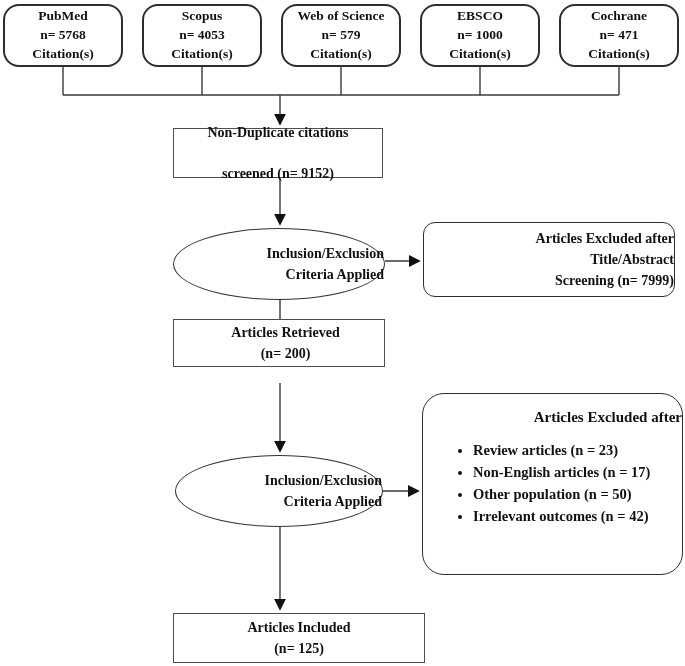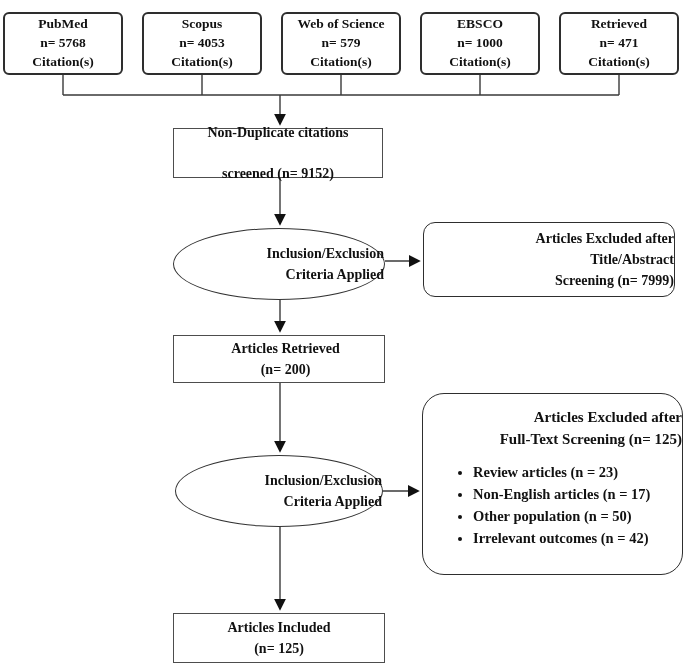--- a/index.html
+++ b/index.html
@@ -27,36 +27,36 @@
     box-sizing: border-box;
     display: flex;
     flex-direction: column;
     align-items: center;
     justify-content: center;
     text-align: center;
     font-weight: bold;
     background: #ffffff;
   }
   .src-box {
-    top: 12px;
+    top: 4px;
     width: 120px;
     height: 63px;
     border: 2px solid #2e2e2e;
-    border-radius: 6px;
+    border-radius: 16px;
     font-size: 13.5px;
     line-height: 1.4;
   }
   .rect-box {
     border: 1.5px solid #4d4d4d;
     font-size: 14px;
     line-height: 1.5;
   }
   .screened-box { left: 173px; top: 128px; width: 210px; height: 50px; gap: 20px; }
-  .retrieved-box { left: 173px; top: 335px; width: 212px; height: 48px; padding-left: 13px; }
-  .included-box { left: 173px; top: 613px; width: 212px; height: 50px; }
+  .retrieved-box { left: 173px; top: 319px; width: 212px; height: 48px; padding-left: 13px; }
+  .included-box { left: 173px; top: 613px; width: 252px; height: 50px; }
   .ellipse {
     border: 1.4px solid #333333;
     border-radius: 50%;
     font-size: 14px;
     line-height: 1.5;
     align-items: flex-end;
   }
   .ellipse-1 { left: 173px; top: 228px; width: 212px; height: 72px; }
   .ellipse-2 { left: 175px; top: 455px; width: 208px; height: 72px; }
   .round-box {
@@ -126,21 +126,21 @@
     <span class="line">Web of Science</span>
     <span class="line">n= 579</span>
     <span class="line">Citation(s)</span>
   </div>
   <div class="node src-box" style="left:420px">
     <span class="line">EBSCO</span>
     <span class="line">n= 1000</span>
     <span class="line">Citation(s)</span>
   </div>
   <div class="node src-box" style="left:559px">
-    <span class="line">Retrieved</span>
+    <span class="line">Cochrane</span>
     <span class="line">n= 471</span>
     <span class="line">Citation(s)</span>
   </div>
 
   <div class="node rect-box screened-box">
     <span class="line">Non-Duplicate citations</span>
     <span class="line">screened (n= 9152)</span>
   </div>
 
   <div class="node ellipse ellipse-1">
@@ -159,21 +159,20 @@
     <span class="line">(n= 200)</span>
   </div>
 
   <div class="node ellipse ellipse-2">
     <span class="line">Inclusion/Exclusion</span>
     <span class="line">Criteria Applied</span>
   </div>
 
   <div class="node round-box excl-ft-box">
     <span class="line">Articles Excluded after</span>
-    <span class="line">Full-Text Screening (n= 125)</span>
     <ul>
       <li>Review articles (n = 23)</li>
       <li>Non-English articles (n = 17)</li>
       <li>Other population (n = 50)</li>
       <li>Irrelevant outcomes (n = 42)</li>
     </ul>
   </div>
 
   <div class="node rect-box included-box">
     <span class="line">Articles Included</span>

